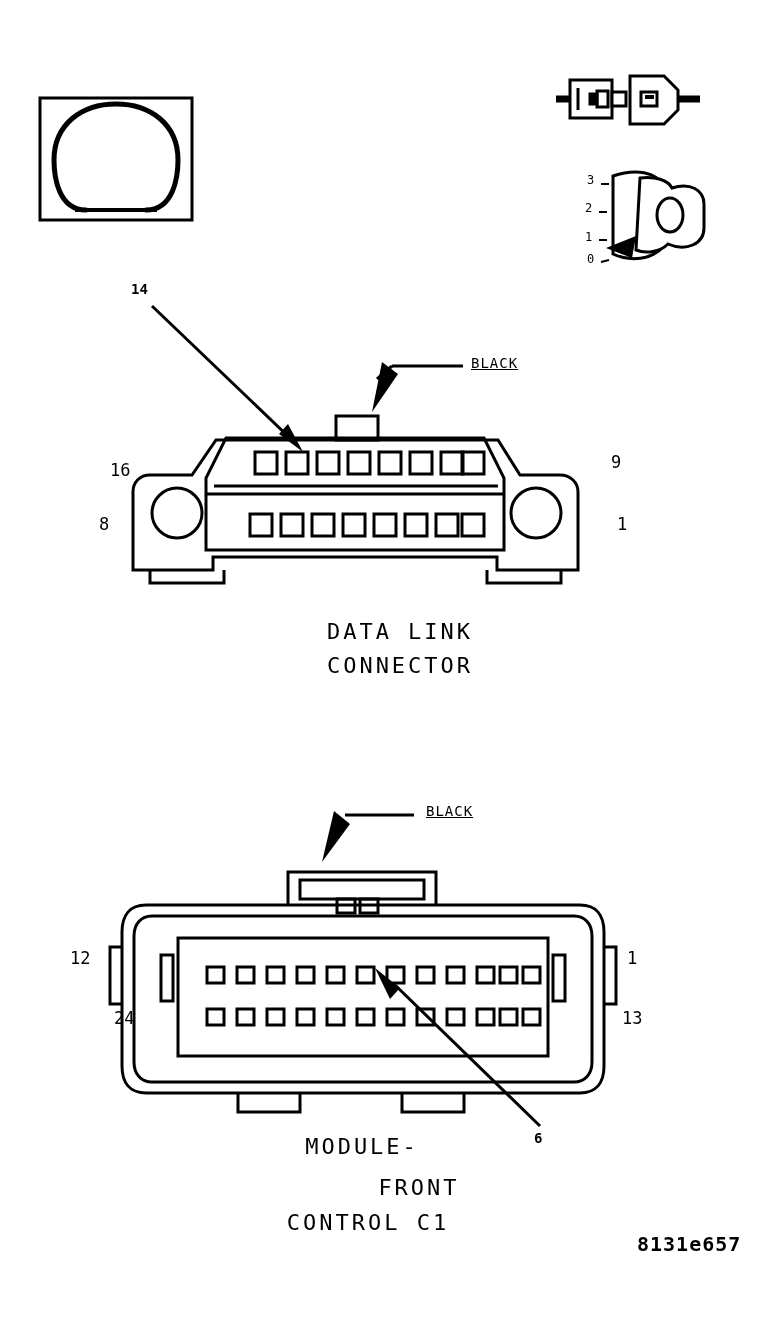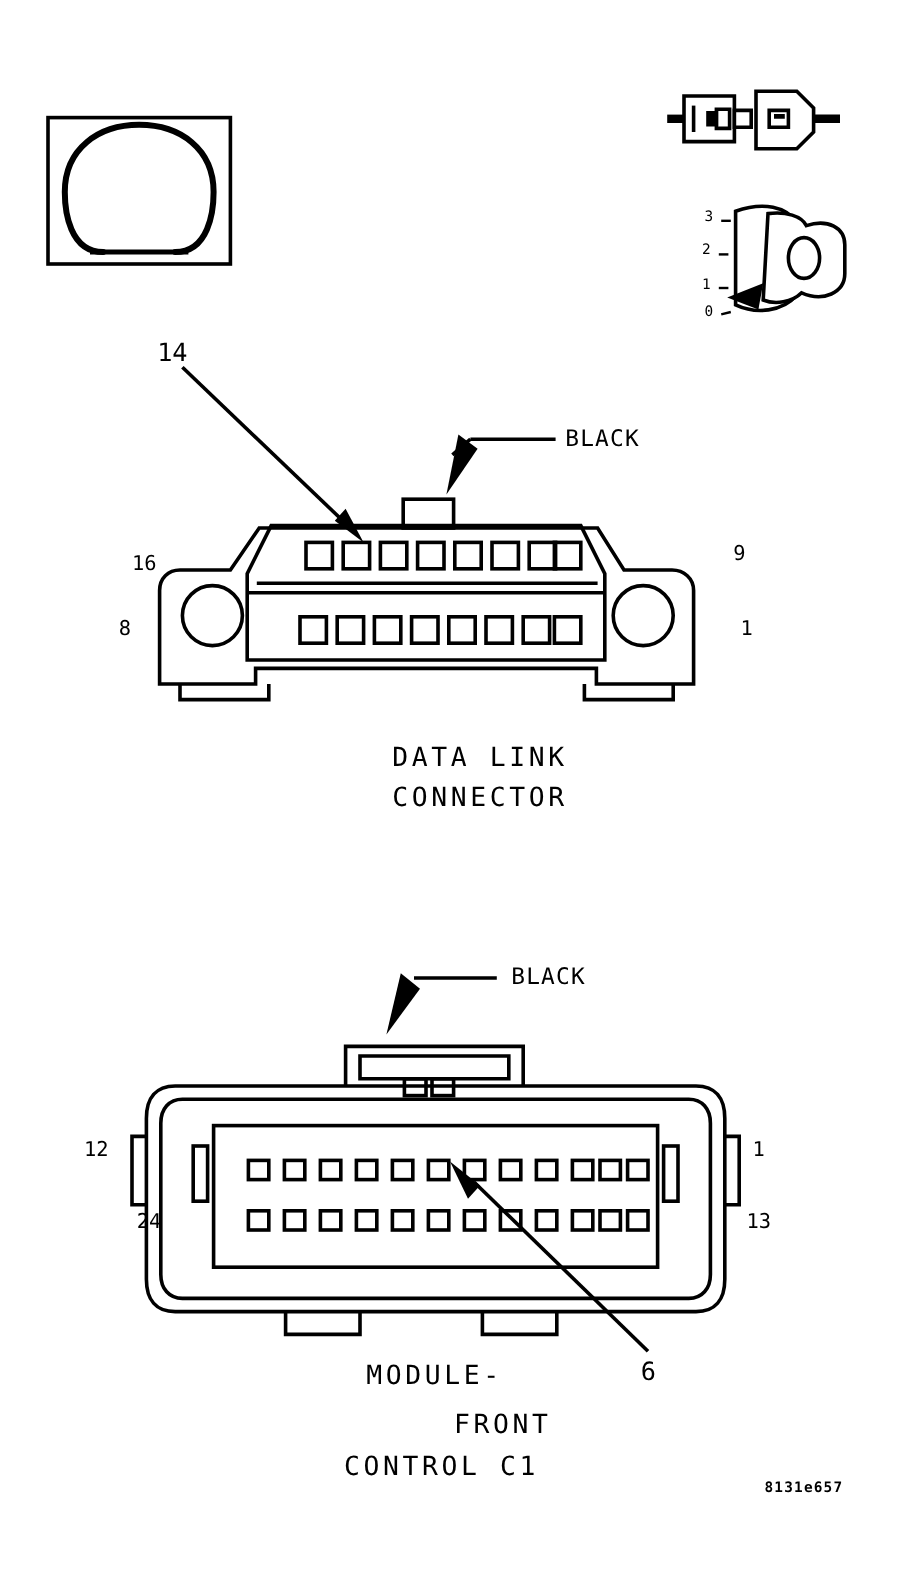--- a/index.html
+++ b/index.html
@@ -26,36 +26,37 @@
     font-family: "DejaVu Sans Mono", monospace;
     color: #000;
     white-space: pre;
     line-height: 1.25;
   }
   .pin-num {
     font-size: 17px;
     font-family: "DejaVu Sans Mono", monospace;
   }
   .wire-color {
-    font-size: 19px;
+    font-size: 14px;
     letter-spacing: 1px;
+    text-decoration: underline;
   }
   .caption {
     font-size: 22px;
     font-weight: normal;
     letter-spacing: 3px;
     text-align: center;
     padding-left: 40px;
   }
   .callout {
-    font-size: 21px;
-    font-weight: normal;
+    font-size: 14px;
+    font-weight: bold;
   }
   .fig-id {
-    font-size: 12px;
+    font-size: 20px;
     font-weight: bold;
     letter-spacing: 1px;
   }
   .small-num {
     font-size: 12px;
     font-family: "DejaVu Sans Mono", monospace;
   }
   svg { display: block; }
   .svglayer {
     position: absolute;

